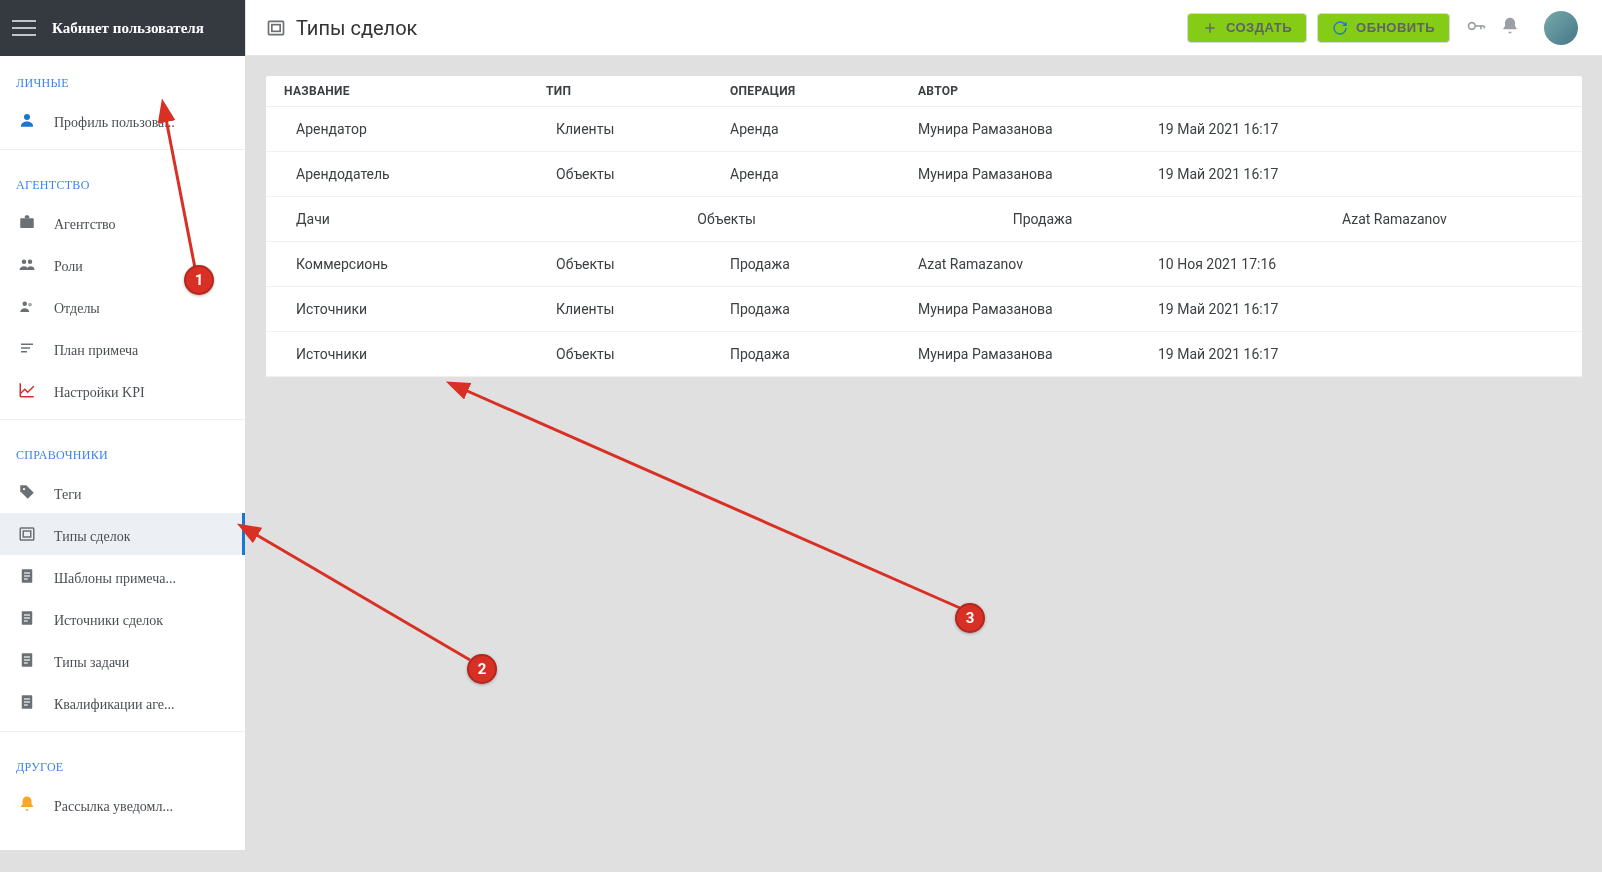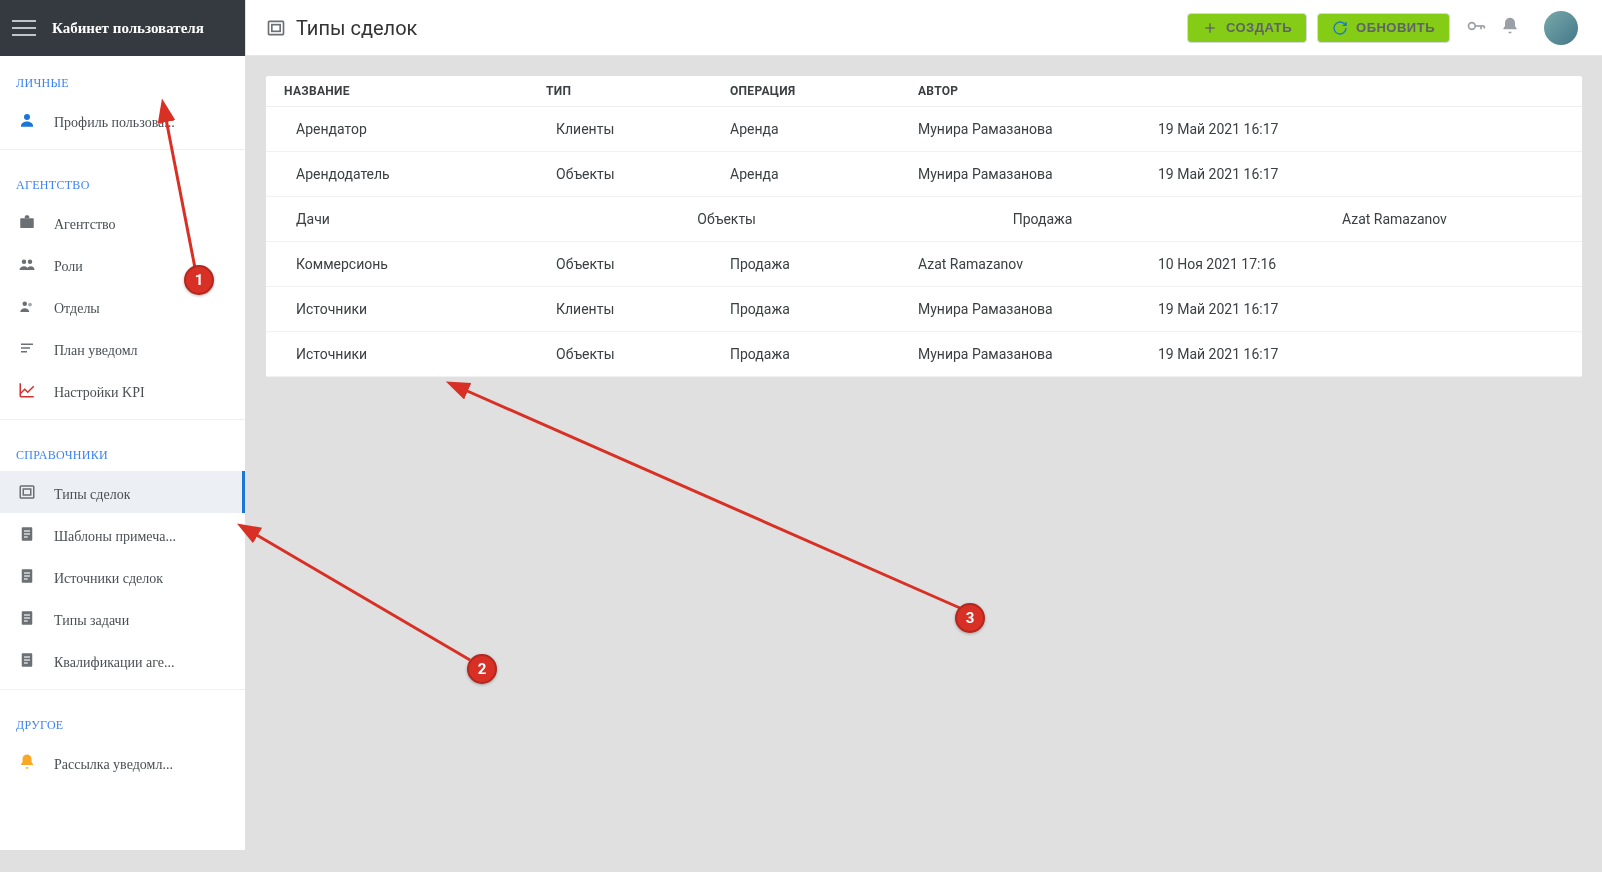--- a/index.html
+++ b/index.html
@@ -107,34 +107,43 @@
         <span class="nav-label">Отделы</span>
       </div>
       <div class="nav-item">
         <span class="nav-icon">
           <svg viewBox="0 0 24 24" fill="none" stroke="currentColor" stroke-width="2">
             <line x1="4" y1="7" x2="20" y2="7"></line>
             <line x1="4" y1="12" x2="16" y2="12"></line>
             <line x1="4" y1="17" x2="12" y2="17"></line>
           </svg>
         </span>
-        <span class="nav-label">План уведомл</span>
+        <span class="nav-label">План примеча</span>
       </div>
       <div class="nav-item">
         <span class="nav-icon" style="color: rgb(211, 47, 47);">
           <svg viewBox="0 0 24 24" fill="none" stroke="currentColor" stroke-width="2">
             <polyline points="3 17 9 11 13 15 21 7"></polyline>
             <line x1="3" y1="3" x2="3" y2="21"></line>
             <line x1="3" y1="21" x2="21" y2="21"></line>
           </svg>
         </span>
         <span class="nav-label">Настройки KPI</span>
       </div>
       <hr>
       <div class="section-label">СПРАВОЧНИКИ</div>
+      <div class="nav-item">
+        <span class="nav-icon">
+          <svg viewBox="0 0 24 24" fill="currentColor">
+            <path d="M3 3h8l10 10-8 8L3 11z"></path>
+            <circle cx="8" cy="8" r="1.5" fill="#fff"></circle>
+          </svg>
+        </span>
+        <span class="nav-label">Теги</span>
+      </div>
       <div class="nav-item active">
         <span class="nav-icon">
           <svg viewBox="0 0 24 24" fill="none" stroke="currentColor" stroke-width="2">
             <rect x="3" y="4" width="18" height="16" rx="1"></rect>
             <rect x="7" y="8" width="10" height="8"></rect>
           </svg>
         </span>
         <span class="nav-label">Типы сделок</span>
       </div>
       <div class="nav-item">

